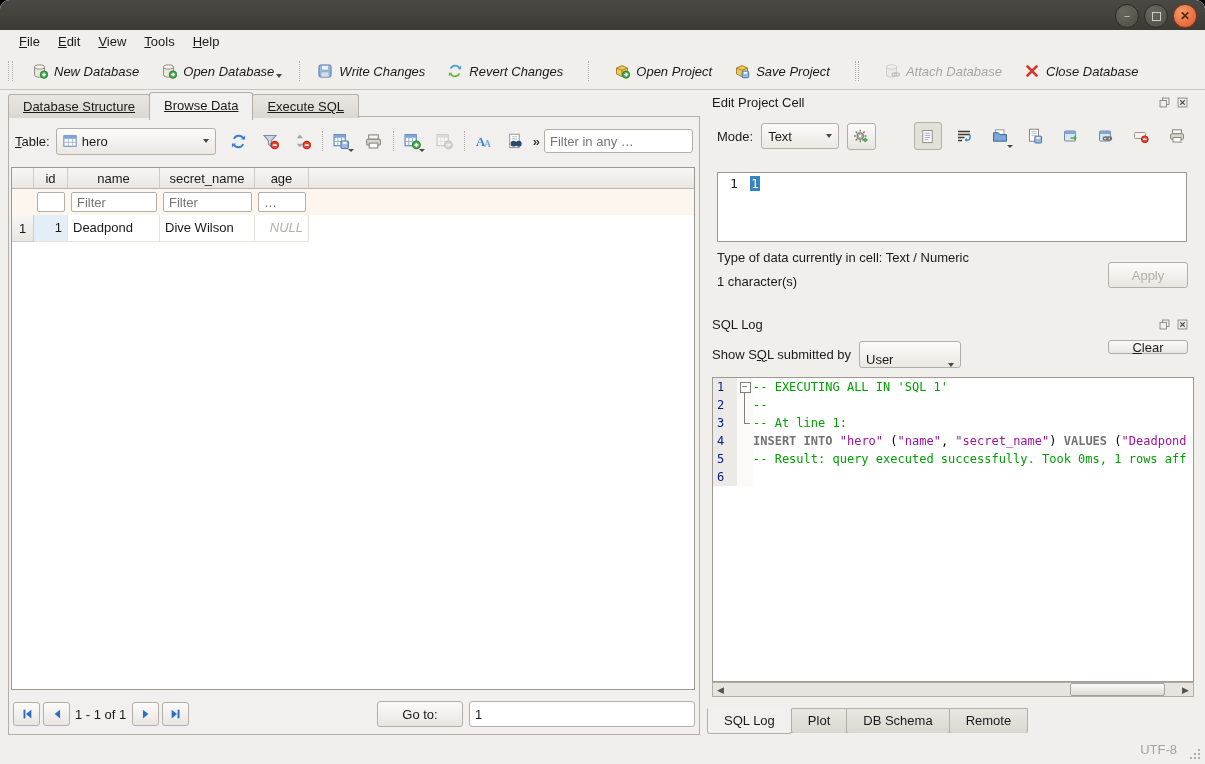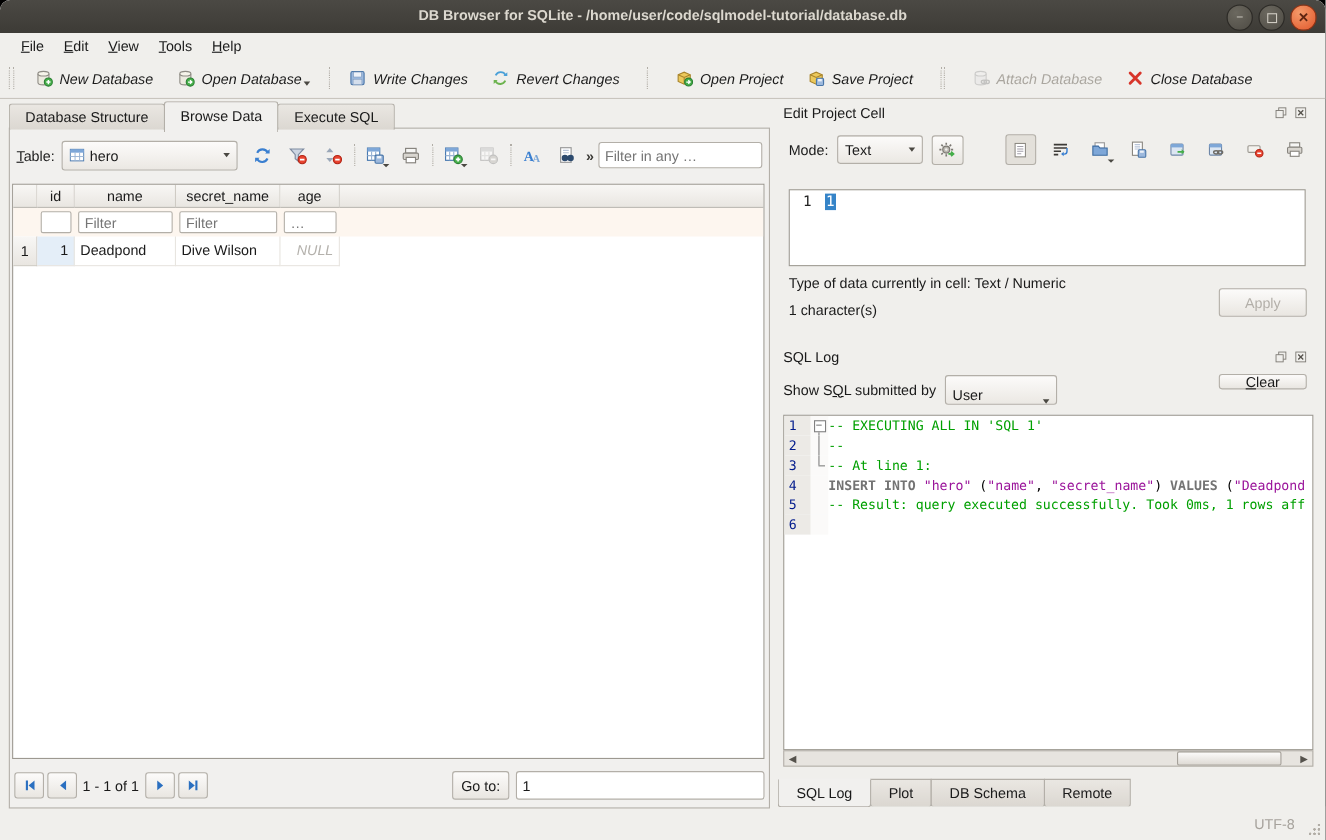--- a/index.html
+++ b/index.html
@@ -39,21 +39,21 @@
   .tbtn.disabled svg{opacity:.45;filter:grayscale(1);}
   .tb-sep{width:0;height:20px;border-left:1px dotted #b1ada6;margin:0 6px;}
   .caret{width:0;height:0;border-left:3.5px solid transparent;border-right:3.5px solid transparent;
          border-top:4px solid #4a4842;display:inline-block;}
   .tbtn .caret{align-self:flex-end;margin:0 0 1px -4px;}
 
   
   .tabbar{position:absolute;left:8px;top:92px;height:25px;display:flex;z-index:3;}
   .tab{padding:4px 14px 3px;background:linear-gradient(#eae7e2,#dbd7d1);
        border:1px solid #b3afa8;border-bottom:none;border-radius:3px 3px 0 0;
-       margin-right:-1px;margin-top:2px;height:16px;}
+       margin-right:-1px;margin-top:2px;height:16px;text-decoration:underline;}
   .tab.active{background:#f1f0ee;margin-top:0;height:19px;padding-top:5px;position:relative;z-index:4;}
 
   .left-pane{position:absolute;left:8px;top:116px;width:690px;height:617px;
              background:#f1f0ee;border:1px solid #b3afa8;z-index:2;}
 
   
   .browse-row{position:absolute;left:6px;top:10px;right:4px;height:28px;display:flex;align-items:center;}
   .combo{display:flex;align-items:center;gap:5px;background:linear-gradient(#fcfbfa,#ebe8e3);
          border:1px solid #b3afa8;border-radius:3px;height:25px;padding:0 6px;}
   .combo .cval{flex:1;}
@@ -82,21 +82,21 @@
   .g-cell.num{text-align:right;}
   .g-cell.current{background:#e4eef8;}
   .null{color:#b4b1ac;font-style:italic;text-align:right;}
 
   
   .pager{position:absolute;left:4px;right:4px;bottom:7px;height:26px;display:flex;align-items:center;}
   .btn{background:linear-gradient(#fcfbfa,#e9e6e1);border:1px solid #b3afa8;border-radius:3px;
        display:flex;align-items:center;justify-content:center;box-sizing:border-box;}
   .navbtn{width:27px;height:24px;margin-right:3px;}
   .pg-range{margin:0 6px 0 2px;}
-  .goto-btn{width:52px;height:26px;margin-left:auto;}
+  .goto-btn{width:86px;height:26px;margin-left:auto;}
   .goto-input{width:214px;height:24px;margin-left:6px;}
 
   
   .right-pane{position:absolute;left:705px;top:90px;width:492px;height:643px;}
   .dock-title{position:absolute;left:7px;right:7px;height:20px;display:flex;align-items:center;}
   .dock-title .dtext{flex:1;}
   .dockbtn{width:15px;height:15px;display:flex;align-items:center;justify-content:center;margin-left:3px;}
 
   .mode-row{position:absolute;left:12px;top:32px;right:7px;height:28px;display:flex;align-items:center;}
   .mode-combo{width:82px;height:26px;box-sizing:border-box;}
@@ -161,21 +161,20 @@
                    radial-gradient(circle at 10px 6px,#b1ada6 1px,transparent 1.4px),
                    radial-gradient(circle at 10px 2px,#b1ada6 1px,transparent 1.4px);}
   svg{display:block;}
 </style>
 </head>
 <body>
 
 <div class="window">
 
   <div class="titlebar">
-    <div class="title">DB Browser for SQLite - /home/user/code/sqlmodel-tutorial/database.db</div>
     <div class="winbtns">
       <div class="winbtn">
           <span>−</span>
         </div>
       <div class="winbtn">
           <span class="sq"></span>
         </div>
       <div class="winbtn close">
           <span>✕</span>
         </div>

